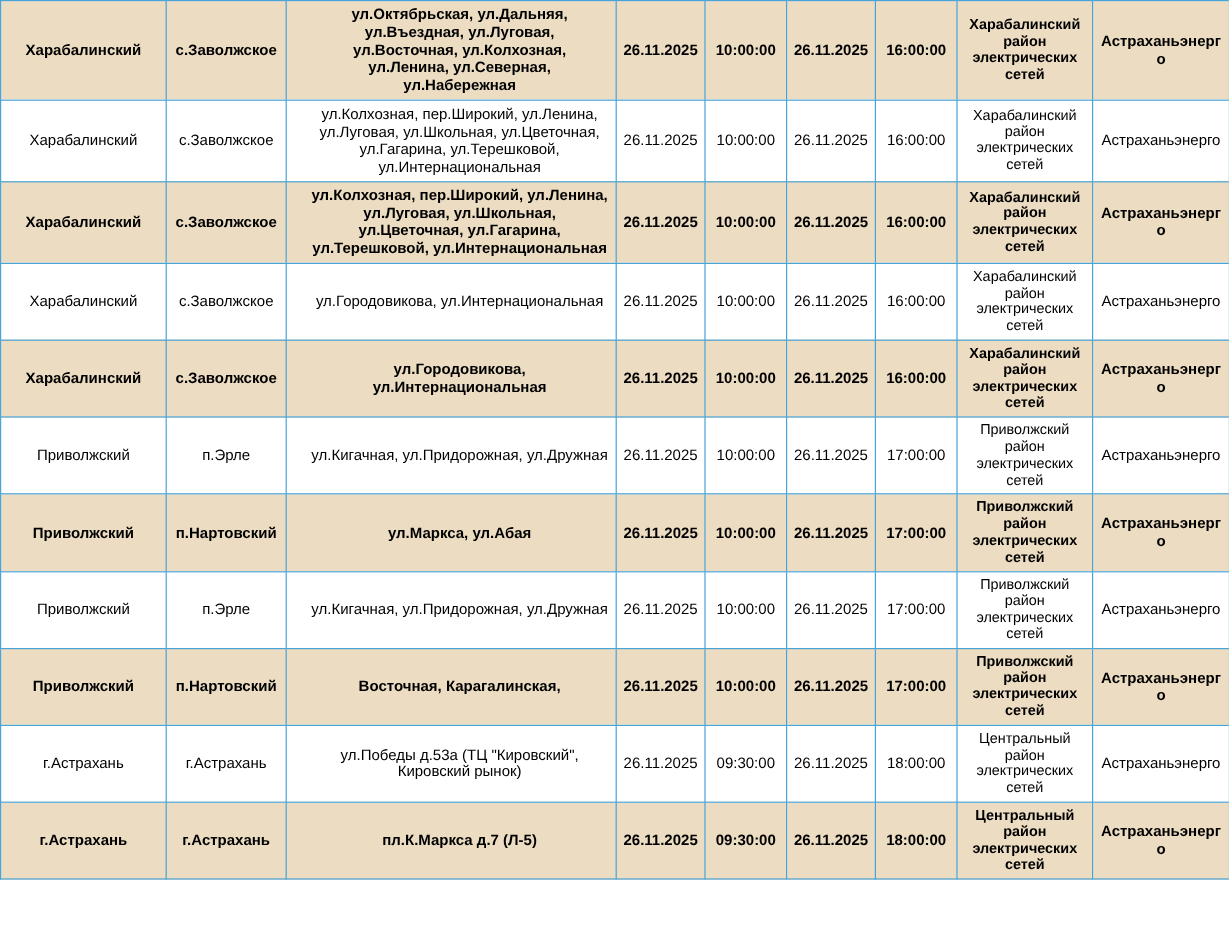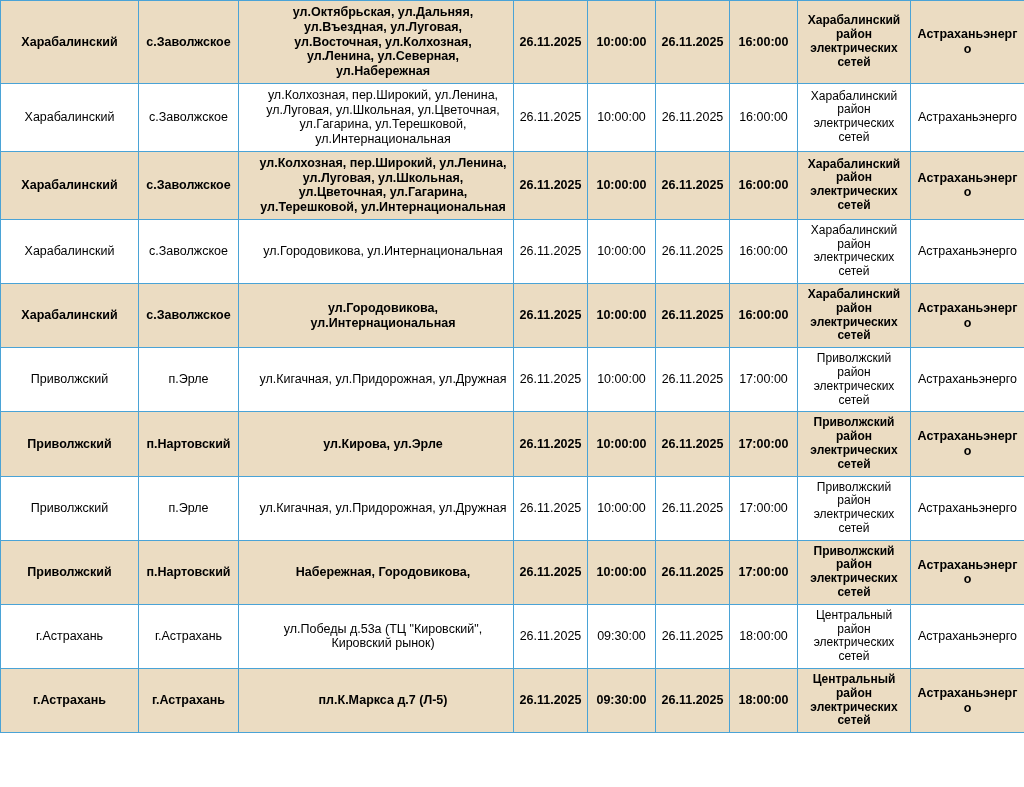--- a/index.html
+++ b/index.html
@@ -128,21 +128,21 @@
         <td>26.11.2025</td>
         <td>10:00:00</td>
         <td>26.11.2025</td>
         <td>17:00:00</td>
         <td class="org">Приволжский район электрических сетей</td>
         <td>Астраханьэнерго</td>
       </tr>
       <tr class="odd">
         <td>Приволжский</td>
         <td>п.Нартовский</td>
-        <td class="streets">ул.Кирова, ул.Эрле</td>
+        <td class="streets">ул.Маркса, ул.Абая</td>
         <td>26.11.2025</td>
         <td>10:00:00</td>
         <td>26.11.2025</td>
         <td>17:00:00</td>
         <td class="org">Приволжский район электрических сетей</td>
         <td>Астраханьэнерго</td>
       </tr>
       <tr class="even">
         <td>Приволжский</td>
         <td>п.Эрле</td>
@@ -150,21 +150,21 @@
         <td>26.11.2025</td>
         <td>10:00:00</td>
         <td>26.11.2025</td>
         <td>17:00:00</td>
         <td class="org">Приволжский район электрических сетей</td>
         <td>Астраханьэнерго</td>
       </tr>
       <tr class="odd">
         <td>Приволжский</td>
         <td>п.Нартовский</td>
-        <td class="streets">Набережная, Городовикова,</td>
+        <td class="streets">Восточная, Карагалинская,</td>
         <td>26.11.2025</td>
         <td>10:00:00</td>
         <td>26.11.2025</td>
         <td>17:00:00</td>
         <td class="org">Приволжский район электрических сетей</td>
         <td>Астраханьэнерго</td>
       </tr>
       <tr class="even">
         <td>г.Астрахань</td>
         <td>г.Астрахань</td>

